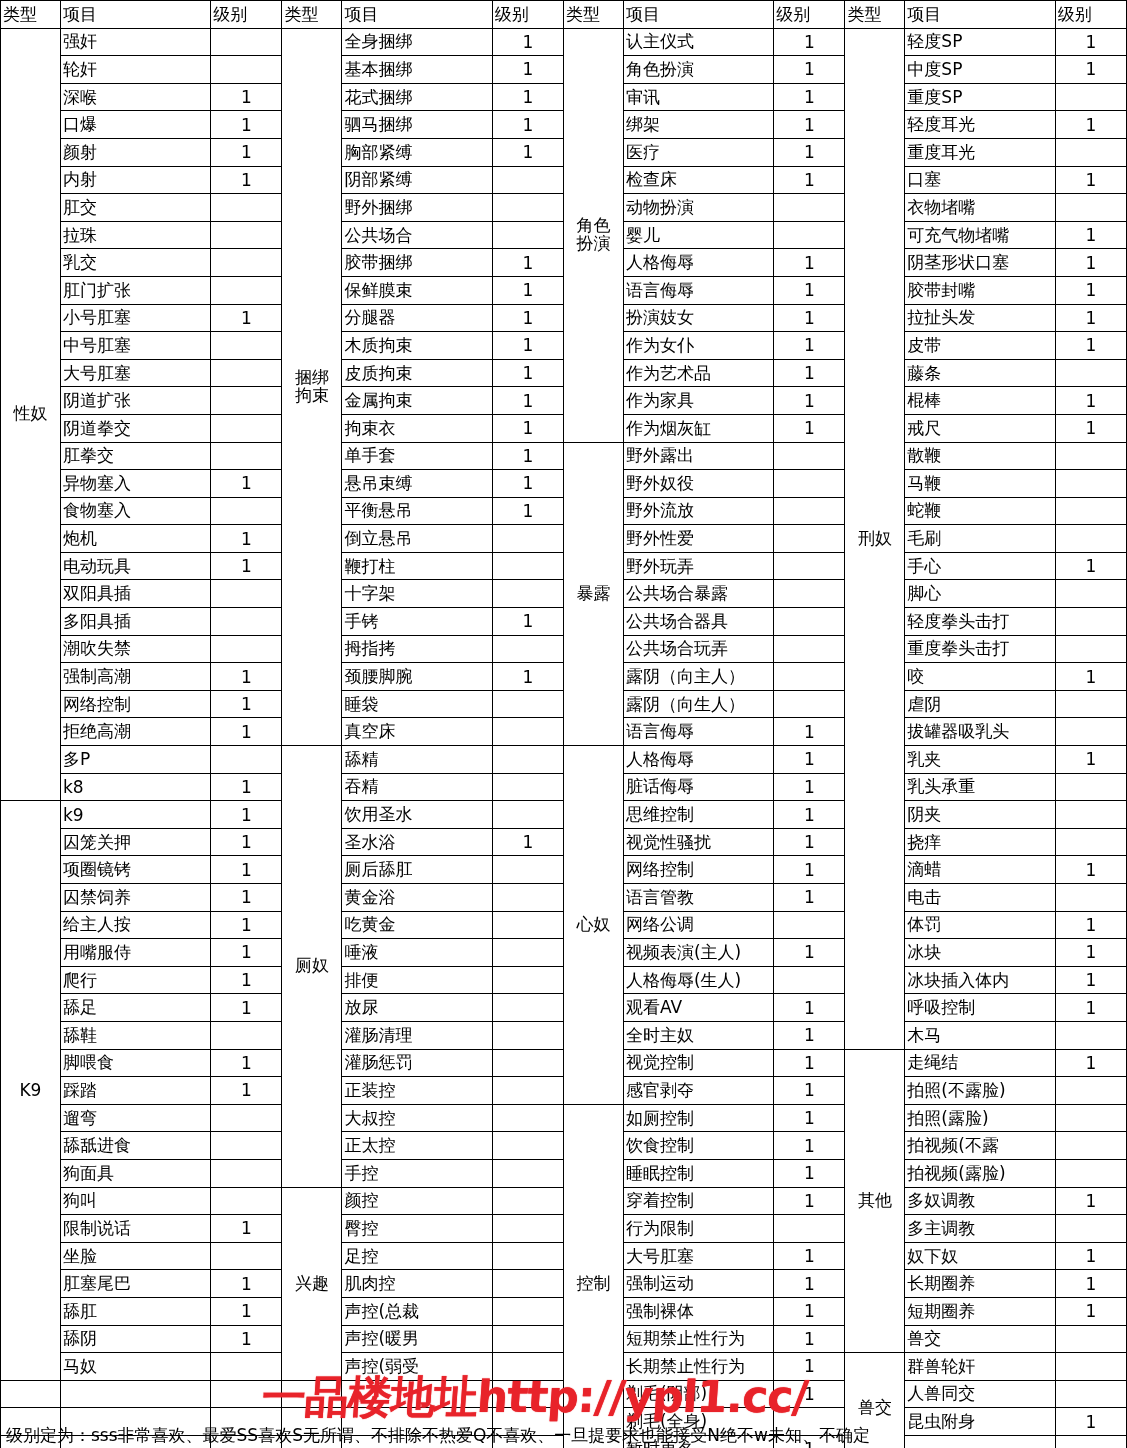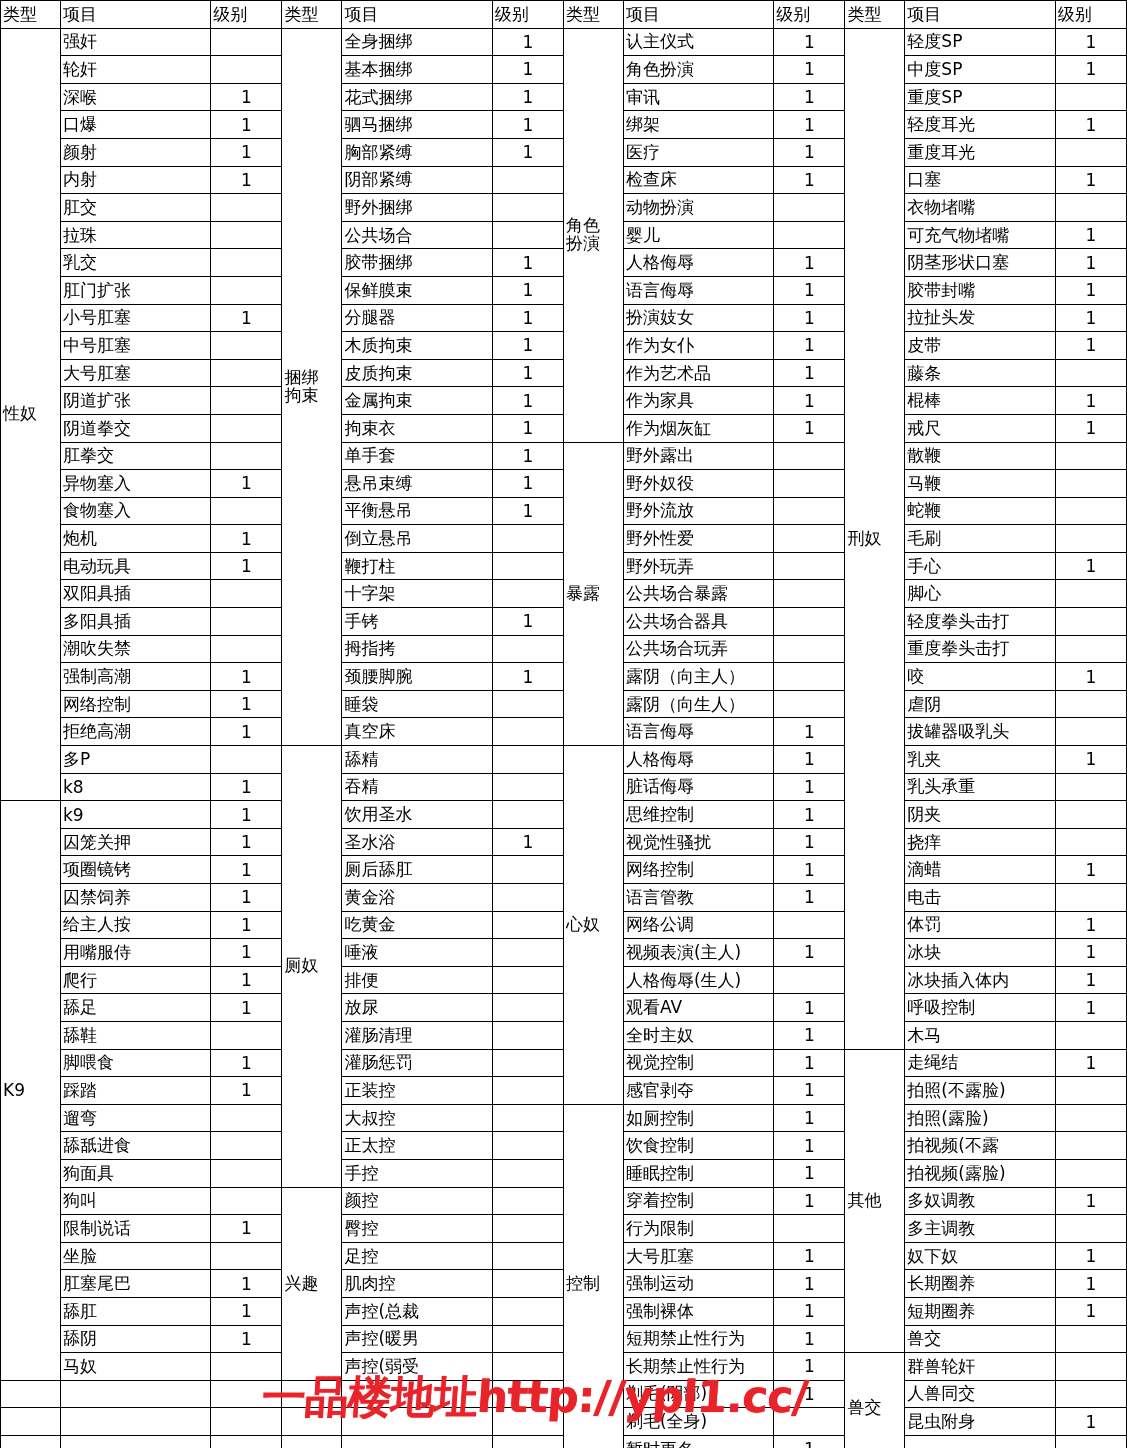--- a/index.html
+++ b/index.html
@@ -14,21 +14,21 @@
     vertical-align:middle;
     white-space:nowrap;
     overflow:hidden;
     color:#000;
     background:#fff;
   }
   td.cat{width:48px;text-align:left;font-size:17px;}
   td.item{width:128px;text-align:left;}
   td.lvl{width:58px;text-align:center;}
   td.hdr{font-size:17px;text-align:left;}
-  td.vmid{vertical-align:middle;text-align:left;line-height:1.05;}
+  td.vmid{vertical-align:middle;text-align:center;line-height:1.05;}
   .footer{position:absolute;left:0;bottom:0;width:1127px;}
   .footnote{
     font-size:17px;line-height:1.32;color:#000;padding:4px 6px 2px 6px;
     white-space:pre-line;
   }
   .watermark{
     position:absolute;
     left:262px;
     top:1368px;
     font-size:44px;
@@ -595,14 +595,17 @@
           <td class="cat"></td>
           <td class="item"></td>
           <td class="lvl"></td>
           <td class="item">暂时更名</td>
           <td class="lvl">1</td>
           <td class="item"></td>
           <td class="lvl"></td>
         </tr>
       </tbody>
   </table>
+  <div class="footer">
+    <div class="footnote">级别定为：sss非常喜欢、最爱SS喜欢S无所谓、不排除不热爱Q不喜欢、一旦提要求也能接受N绝不w未知、不确定</div>
+  </div>
   <div class="watermark">一品楼地址http://ypl1.cc/</div>
 </div>
 
 </body></html>

